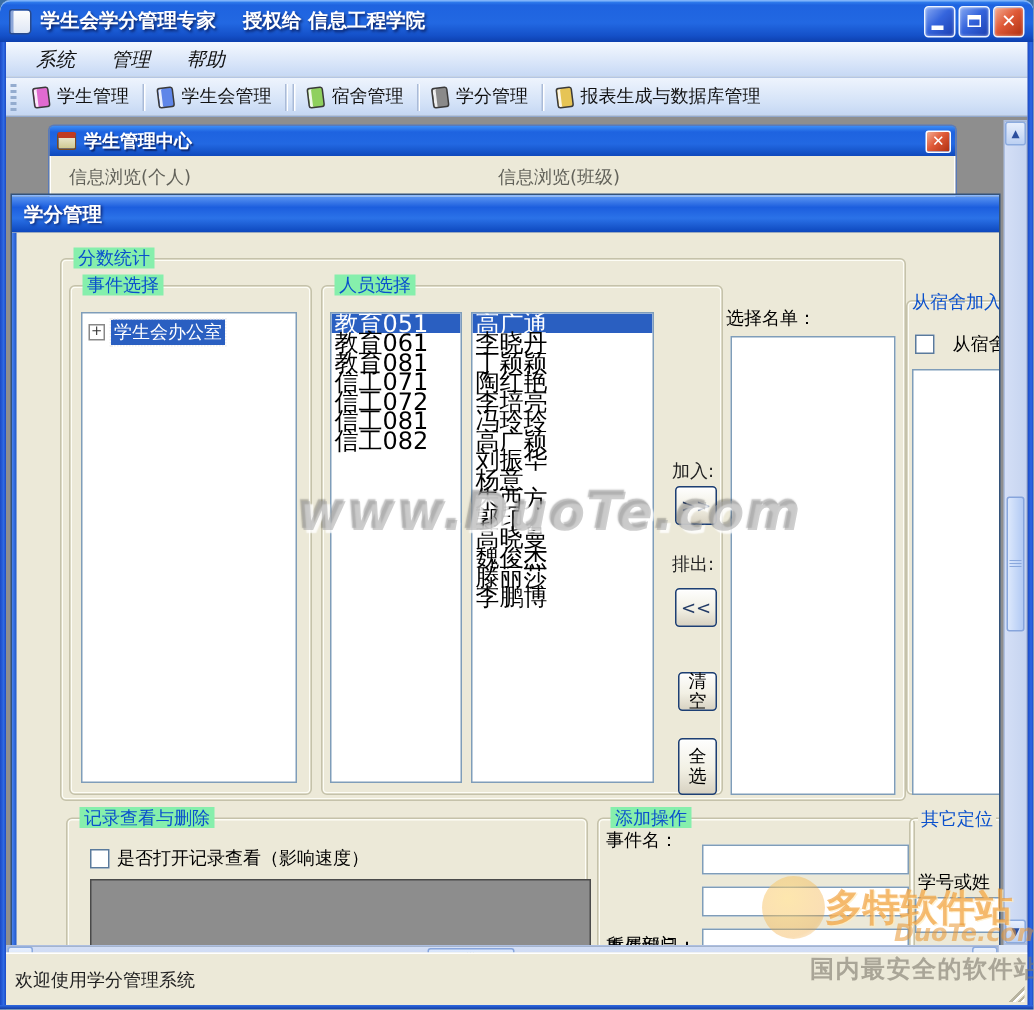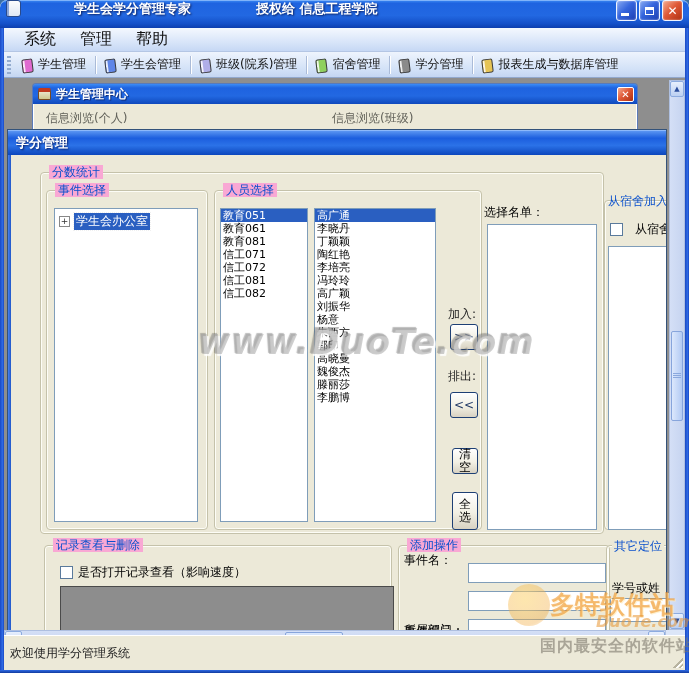--- a/index.html
+++ b/index.html
@@ -12,22 +12,22 @@
   
   .frame-left, .frame-right { position:absolute; top:26px; bottom:0; width:4px;
     background:linear-gradient(90deg,#1a48c4,#2f6be4 60%,#1a48c4); z-index:45; }
   .frame-left { left:0; } .frame-right { right:0; }
   .frame-bottom { position:absolute; left:0; right:0; bottom:0; height:3px;
     background:linear-gradient(180deg,#2f6be4,#123a9e); z-index:45; }
 
   
   .titlebar { position:absolute; left:0; top:0; width:689px; height:28px;
     background:linear-gradient(180deg,#3d8df5 0%,#1e63e0 12%,#2268e2 55%,#1450c8 85%,#0d3fae 100%);
-    display:flex; align-items:flex-start; padding:0 6px; z-index:46; border-radius:7px 7px 0 0;
-    box-shadow:inset 0 1px 0 #7fb3fa;gap:47px; }
+    display:flex; align-items:center; padding:0 6px; z-index:46; border-radius:7px 7px 0 0;
+    box-shadow:inset 0 1px 0 #7fb3fa; }
   .app-icon { width:15px; height:17px; background:linear-gradient(180deg,#fdfdfd,#dfe7f5);
     border:1px solid #294a8c; border-radius:2px 3px 3px 2px; margin-right:6px;
     box-shadow:inset 2px 0 0 #8ca6d8; flex:none; }
   .titletext { color:#fff; font-weight:bold; font-size:13px; text-shadow:1px 1px 2px rgba(0,0,40,.7);
     white-space:nowrap; }
   .titlesub { color:#fff; font-weight:bold; font-size:13px; margin-left:18px;
     text-shadow:1px 1px 2px rgba(0,0,40,.7); white-space:nowrap; }
   .winbtns { margin-left:auto; display:flex; gap:2px; }
   .wbtn { width:21px; height:21px; border:1px solid #eef4ff; border-radius:3px;
     display:flex; align-items:center; justify-content:center; position:relative;
@@ -35,30 +35,30 @@
     box-shadow:inset 0 0 2px rgba(255,255,255,.6); }
   .wbtn.close { background:linear-gradient(135deg,#f2ac92 0%,#e05a38 45%,#ae2f10 100%); }
   .glyph-min { position:absolute; left:4px; bottom:4px; width:8px; height:3px; background:#fff; }
   .glyph-max { width:9px; height:8px; border:1px solid #fff; border-top:3px solid #fff; }
   .glyph-close { color:#fff; font-size:12px; font-weight:bold; line-height:1; }
 
   
   .menubar { position:absolute; left:4px; right:4px; top:28px; height:24px;
     background:linear-gradient(180deg,#f4f8fe,#d4e2f8 70%,#c6d8f4);
     display:flex; align-items:center; padding-left:8px; z-index:40;
-    border-bottom:1px solid #b4c6e4; font-size:16px; color:#111; }
+    border-bottom:1px solid #b4c6e4; font-size:13px; color:#111;font-style:italic; }
   .menu-item { padding:3px 12px; cursor:default; }
 
   
   .toolbar { position:absolute; left:4px; right:4px; top:52px; height:26px;
     background:linear-gradient(180deg,#eef4fd,#d2e1f7 70%,#c4d6f2);
     display:flex; align-items:center; z-index:40; border-bottom:1px solid #92a8cc; }
   .tb-grip { width:4px; height:18px; margin:0 4px 0 3px;
     background:repeating-linear-gradient(180deg,#94accf 0 2px,transparent 2px 4px); }
-  .tb-item { display:flex; align-items:flex-end; gap:5px; font-size:12px; color:#111;
+  .tb-item { display:flex; align-items:center; gap:5px; font-size:12px; color:#111;
     padding:2px 7px; white-space:nowrap; }
   .tb-sep { width:1px; height:18px; background:#aabbd8; box-shadow:1px 0 0 #fff; margin:0 2px; }
   .book-icon { width:11px; height:14px; border:1px solid #3a3a3a; border-radius:2px;
     transform:rotate(-7deg); box-shadow:inset 2px 0 0 rgba(255,255,255,.85); flex:none; }
 
   
   .mdi { position:absolute; left:4px; right:4px; top:78px; height:570px;
     background:#8e8e8e; z-index:30; overflow:hidden; }
 
   
@@ -83,35 +83,35 @@
     border-top:1px solid #8cb8fa; display:flex; align-items:center; padding:0 8px; }
   .win2-text { color:#fff; font-weight:bold; font-size:13px; text-shadow:1px 1px 2px rgba(0,0,50,.7); }
   .win2-body { position:absolute; left:0; top:25px; width:658px; height:475px;
     background:#ece9d8; overflow:hidden; }
   .win2-edge { position:absolute; left:0; top:0; bottom:0; width:3px;
     background:linear-gradient(90deg,#4a83f0,#1e56c8); }
 
   
   .group { position:absolute; border:1px solid #c5c2aa; border-radius:4px;
     box-shadow:inset 0 0 0 1px #fdfdf6; }
-  .group-label { position:absolute; top:-8px; left:8px; background:#f9a8d4; padding:0 3px;
+  .group-label { position:absolute; top:-8px; left:8px; background:#86efac; padding:0 3px;
     color:#0a50cc; font-size:12px; white-space:nowrap; line-height:14px; }
   .plain-label { position:absolute; color:#0a50cc; font-size:12px; white-space:nowrap; }
 
   .sunken { background:#fff; border:1px solid #7f9db9; position:absolute; overflow:hidden; }
 
   
   .tree-row { display:flex; align-items:center; padding:4px 2px 0 4px; }
   .expander { width:11px; height:11px; border:1px solid #888; background:#fff; color:#333;
     font-size:9px; line-height:9px; text-align:center; margin-right:4px; flex:none; }
   .tree-node { font-size:12px; padding:0 2px; }
   .tree-node.sel { background:#2a5fc1; color:#ffffff; outline:1px dotted #f0f0f0; }
 
   
-  .list { font-size:11px; color:#000; }
+  .list { font-size:16px; color:#000; }
   .list .row { height:13px; line-height:13px; padding-left:2px; white-space:nowrap; }
   .list .row.sel { background:#2a5fc1; color:#fff; }
 
   
   .xpbtn { position:absolute; border:1px solid #1d3f74; border-radius:3px;
     background:linear-gradient(180deg,#fefefe,#f2f0e4 55%,#d8d2c2);
     display:flex; align-items:center; justify-content:center;
     font-size:12px; color:#223a66; box-shadow:inset 0 1px 0 #fff; }
   .xpbtn.vtext { color:#000; font-size:12px; line-height:13px; text-align:center;
     word-break:break-all; padding:0 7px; }
@@ -205,24 +205,20 @@
     <div class="tb-item">
       <span class="book-icon" style="background:#e06ad0"></span>
       <span>学生管理</span>
     </div>
     <div class="tb-sep"></div>
     <div class="tb-item">
       <span class="book-icon" style="background:#5f86e8"></span>
       <span>学生会管理</span>
     </div>
     <div class="tb-sep"></div>
-    <div class="tb-item">
-      <span class="book-icon" style="background:#b0aee8"></span>
-      <span>班级(院系)管理</span>
-    </div>
     <div class="tb-sep"></div>
     <div class="tb-item">
       <span class="book-icon" style="background:#8fd05e"></span>
       <span>宿舍管理</span>
     </div>
     <div class="tb-sep"></div>
     <div class="tb-item">
       <span class="book-icon" style="background:#8a8a8a"></span>
       <span>学分管理</span>
     </div>

